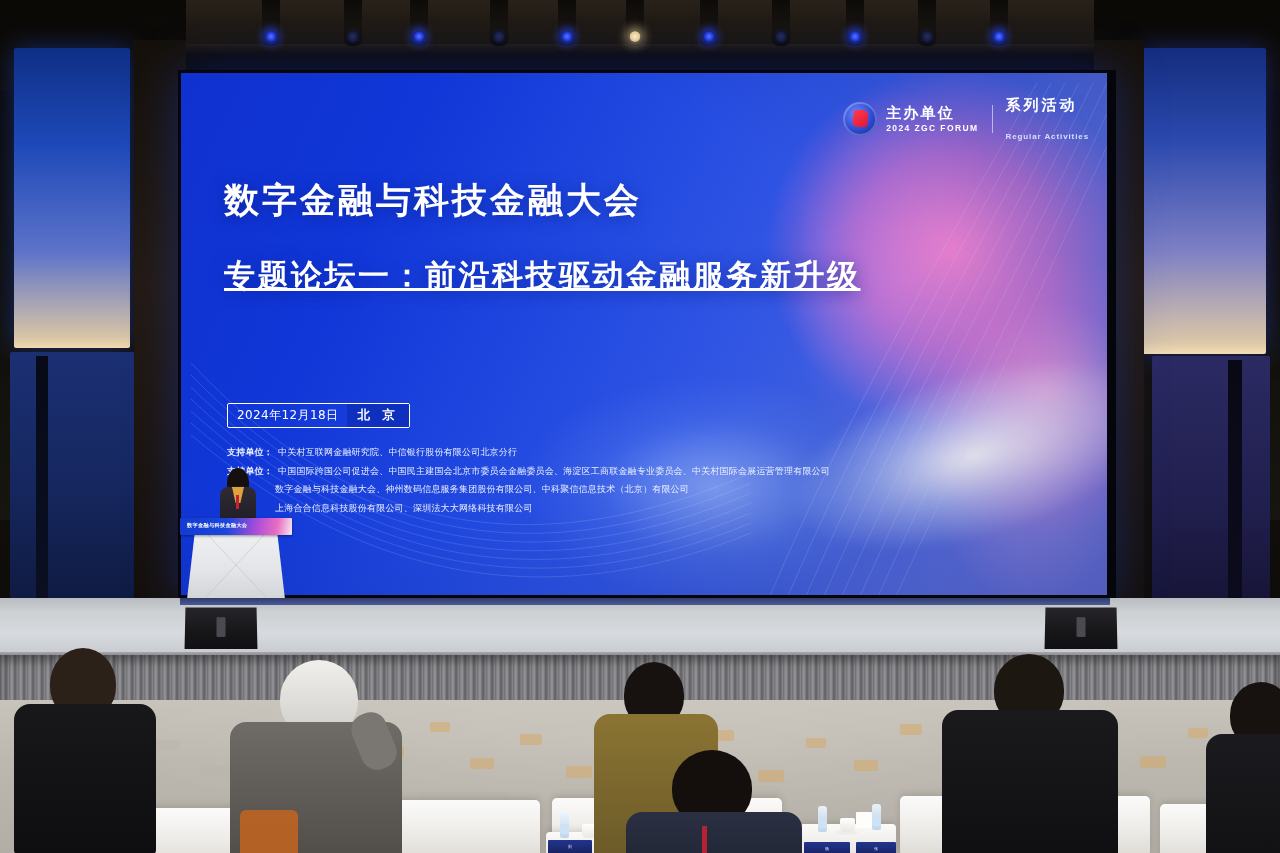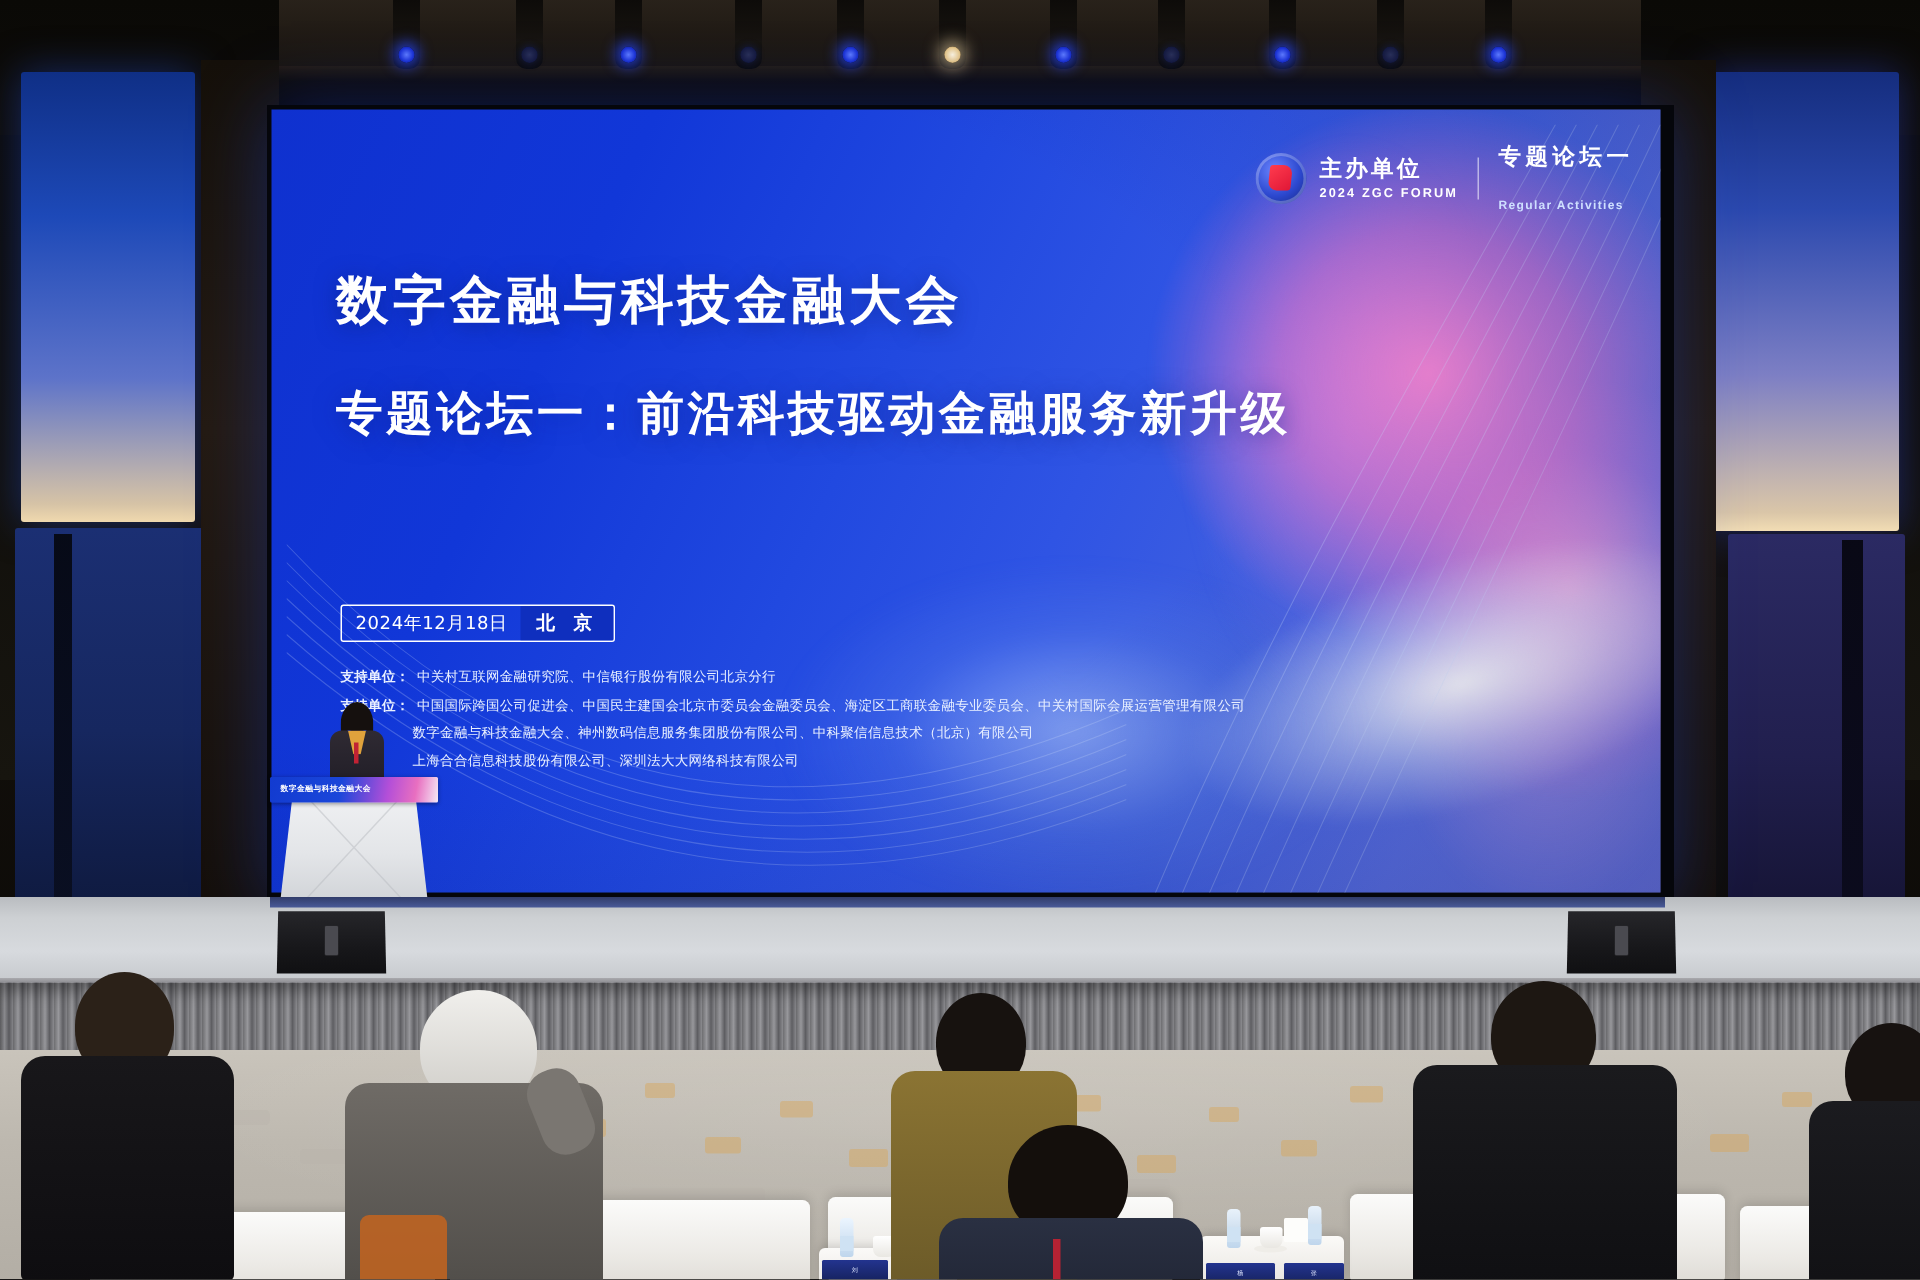--- a/index.html
+++ b/index.html
@@ -105,21 +105,21 @@
   .zgc-cn2{font-size:15px;font-weight:700;color:#fff;letter-spacing:3px;line-height:1.05;}
   .zgc-en2{font-size:8px;font-weight:700;color:#cfe0ff;letter-spacing:.9px;margin-top:19px;}
 
   .title-cn{position:absolute;left:43px;top:104px;font-size:35px;font-weight:700;
     color:#fff;letter-spacing:3px;text-shadow:0 2px 14px rgba(10,30,130,.6);
     font-family:"DejaVu Sans","Liberation Sans",sans-serif;}
   .title-en{position:absolute;left:44px;top:152px;font-size:13.5px;font-weight:600;
     color:#e7eeff;letter-spacing:1.05px;}
   .title-sub{position:absolute;left:43px;top:182px;font-size:31px;font-weight:700;
     color:#fff;letter-spacing:2.5px;text-shadow:0 2px 16px rgba(12,30,140,.55);
-    font-family:"DejaVu Sans","Liberation Sans",sans-serif;}
+    font-family:"DejaVu Sans","Liberation Sans",sans-serif;text-decoration:underline;}
 
   .meta-badge{position:absolute;left:46px;top:330px;display:flex;align-items:stretch;
     border:1.4px solid #ffffff;border-radius:2px;overflow:hidden;height:23px;}
   .meta-date{padding:0 9px;display:flex;align-items:center;font-size:12px;color:#fff;
     letter-spacing:.4px;font-family:"DejaVu Sans","Liberation Sans",sans-serif;}
   .meta-city{padding:0 10px;display:flex;align-items:center;font-size:12.5px;font-weight:700;
     color:#ffffff;letter-spacing:4px;background:#0f2fbe;
     font-family:"DejaVu Sans","Liberation Sans",sans-serif;}
 
   .org-block{position:absolute;left:46px;top:370px;width:690px;}
@@ -293,21 +293,21 @@
       <div class="zgc-logo">
         <div class="zgc-mark">
             <b></b>
           </div>
         <div>
           <div class="zgc-cn">主办单位</div>
           <div class="zgc-en">2024 ZGC FORUM</div>
         </div>
         <div class="zgc-div"></div>
         <div>
-          <div class="zgc-cn2">专题论坛一</div>
+          <div class="zgc-cn2">系列活动</div>
           <div class="zgc-en2">Regular Activities</div>
         </div>
       </div>
 
       <div class="title-cn">数字金融与科技金融大会</div>
       <div class="title-sub">专题论坛一：前沿科技驱动金融服务新升级</div>
 
       <div class="meta-badge">
         <div class="meta-date">2024年12月18日</div>
         <div class="meta-city">北 京</div>

